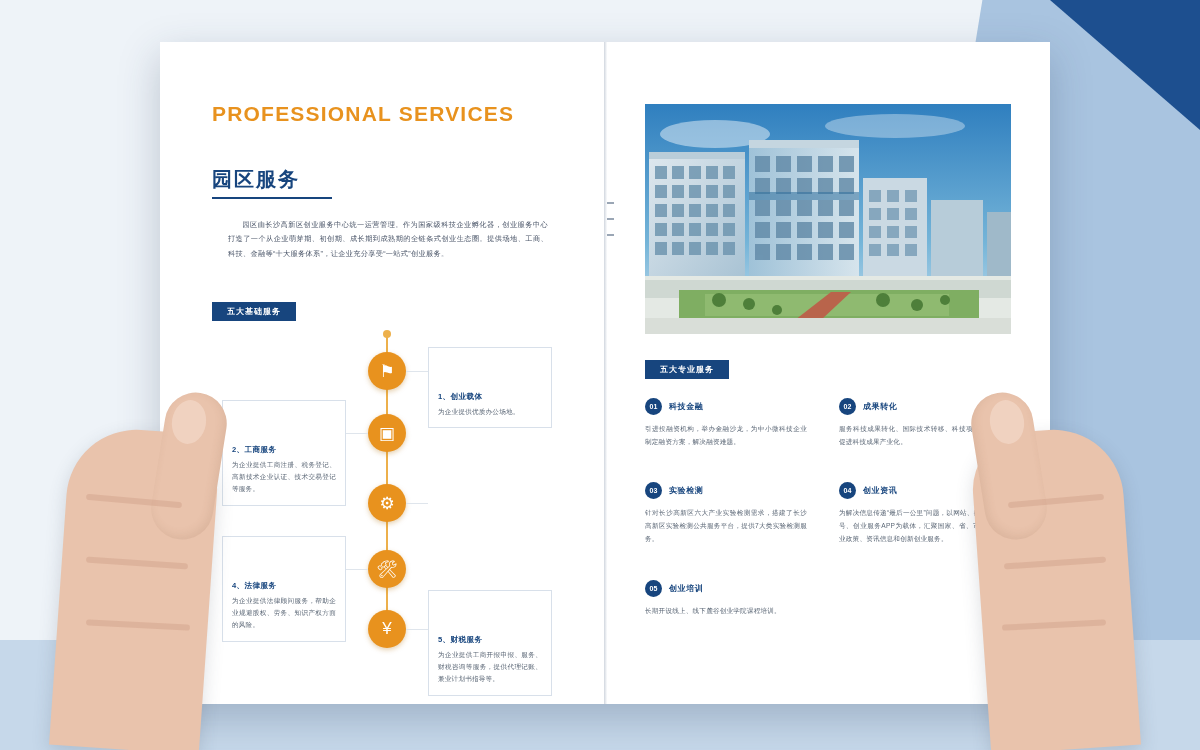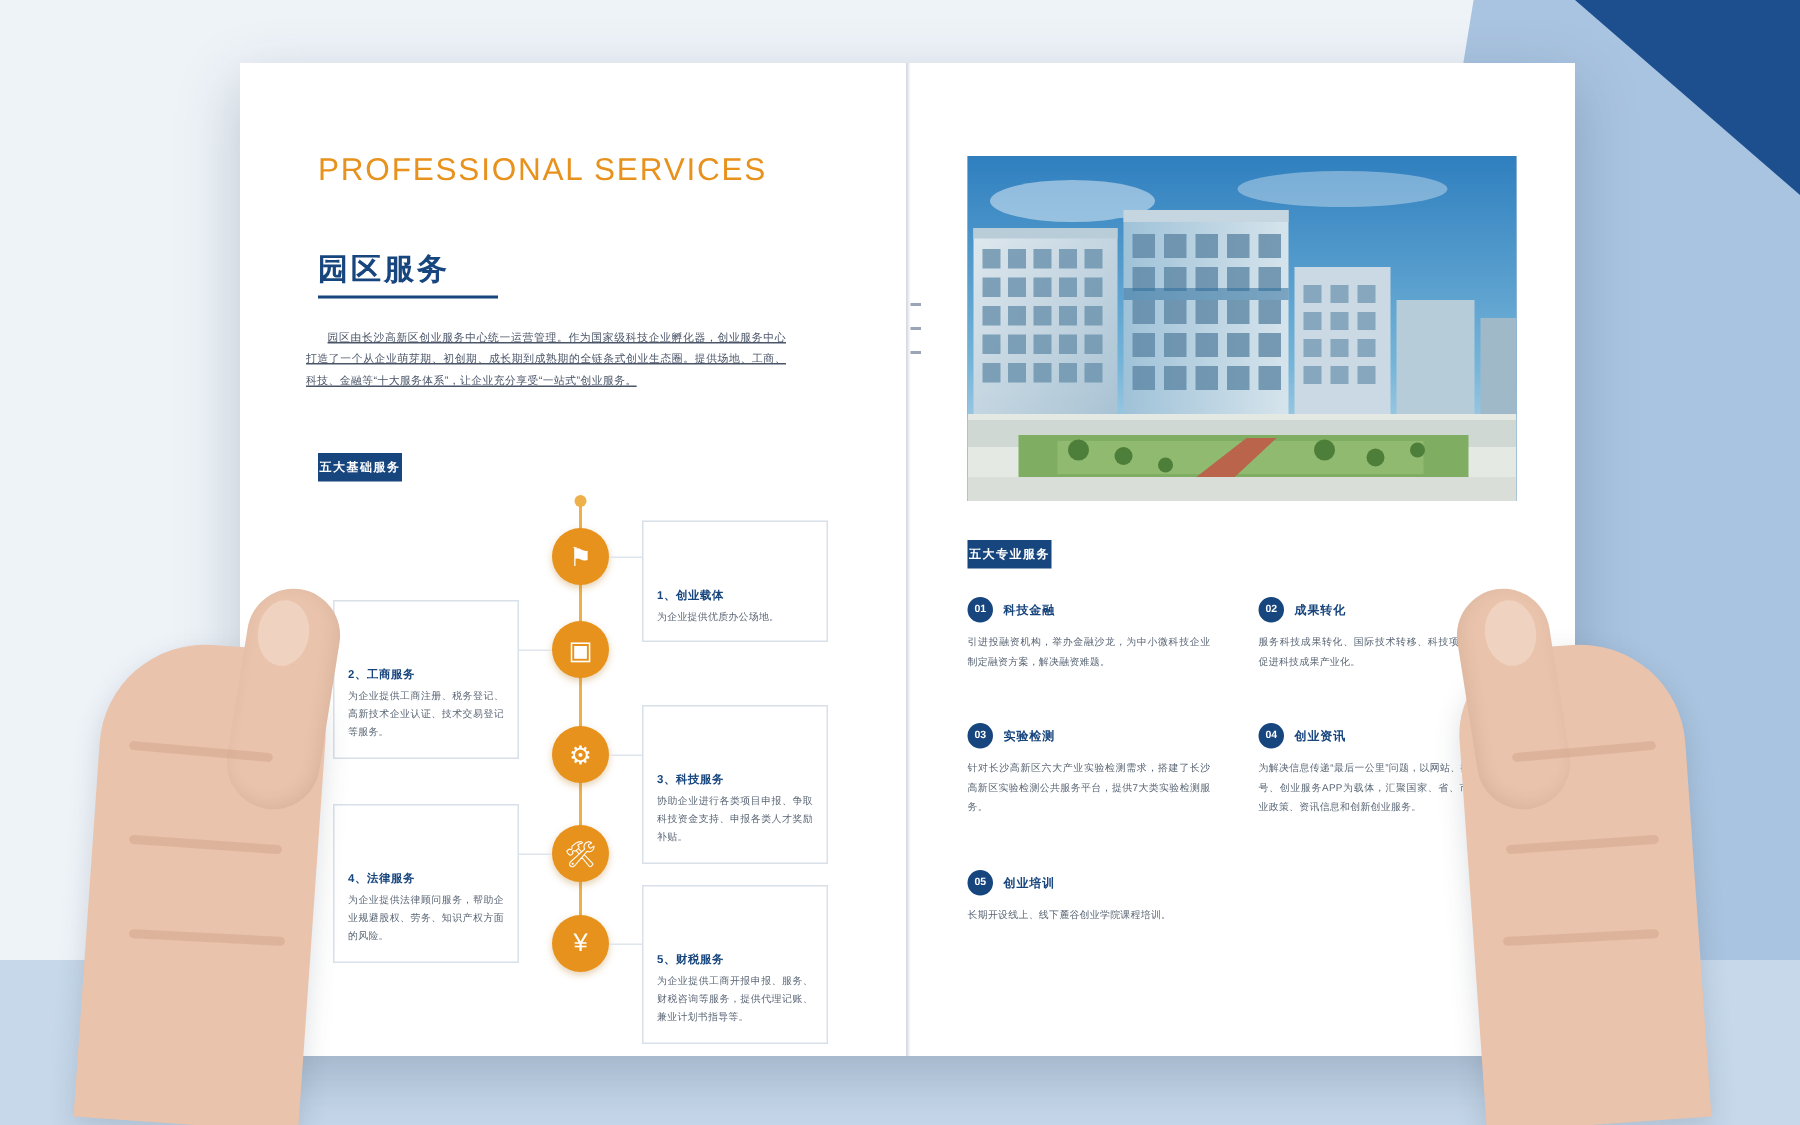--- a/index.html
+++ b/index.html
@@ -70,57 +70,56 @@
     left: 0; top: 0;
     width: 444px; height: 662px;
     padding: 0;
   }
   #headline-en {
     position: absolute;
     left: 52px; top: 58px;
     width: 320px;
     color: #e8921e;
     font-size: 21px;
-    font-weight: normal;
+    font-weight: bold;
     letter-spacing: 1.2px;
     line-height: 1.35;
   }
   #headline-cn {
     position: absolute;
     left: 52px; top: 124px;
     color: #17457e;
     font-size: 20px;
     font-weight: bold;
     letter-spacing: 2px;
   }
   #headline-rule {
     position: absolute;
     left: 52px; top: 155px;
     width: 120px; height: 2px;
     background: #17457e;
   }
   #intro-para {
     position: absolute;
-    left: 44px; top: 176px;
+    left: 68px; top: 176px;
     width: 320px;
     font-size: 7.2px;
     line-height: 2.0;
     color: #4a5568;
     text-align: justify;
     text-indent: 14.4px;
     letter-spacing: 0.3px;
-    text-decoration: underline;
   }
   .section-tag {
     position: absolute;
     background: #17457e;
     color: #ffffff;
     font-size: 8px;
     letter-spacing: 1px;
-    padding: 4px 1px;
+    padding: 4px 15px;
     font-weight: bold;
   }
   #tag-left {
     left: 52px; top: 260px;
   }
 
   
   #timeline-axis {
     position: absolute;
     left: 226px; top: 292px;
@@ -332,24 +331,20 @@
     <div class="connector" style="left:186px; top:391px; width:22px"></div>
     <div class="card" style="left:62px; top:358px">
       <div class="card-title">2、工商服务</div>
       <div class="card-body">为企业提供工商注册、税务登记、高新技术企业认证、技术交易登记等服务。</div>
     </div>
 
     <div class="node" style="left:208px; top:442px">
       <span>⚙</span>
     </div>
     <div class="connector" style="left:246px; top:461px; width:22px"></div>
-    <div class="card" style="left:268px; top:428px">
-      <div class="card-title">3、科技服务</div>
-      <div class="card-body">协助企业进行各类项目申报、争取科技资金支持、申报各类人才奖励补贴。</div>
-    </div>
 
     <div class="node" style="left:208px; top:508px">
       <span>🛠</span>
     </div>
     <div class="connector" style="left:186px; top:527px; width:22px"></div>
     <div class="card" style="left:62px; top:494px">
       <div class="card-title">4、法律服务</div>
       <div class="card-body">为企业提供法律顾问服务，帮助企业规避股权、劳务、知识产权方面的风险。</div>
     </div>
 

